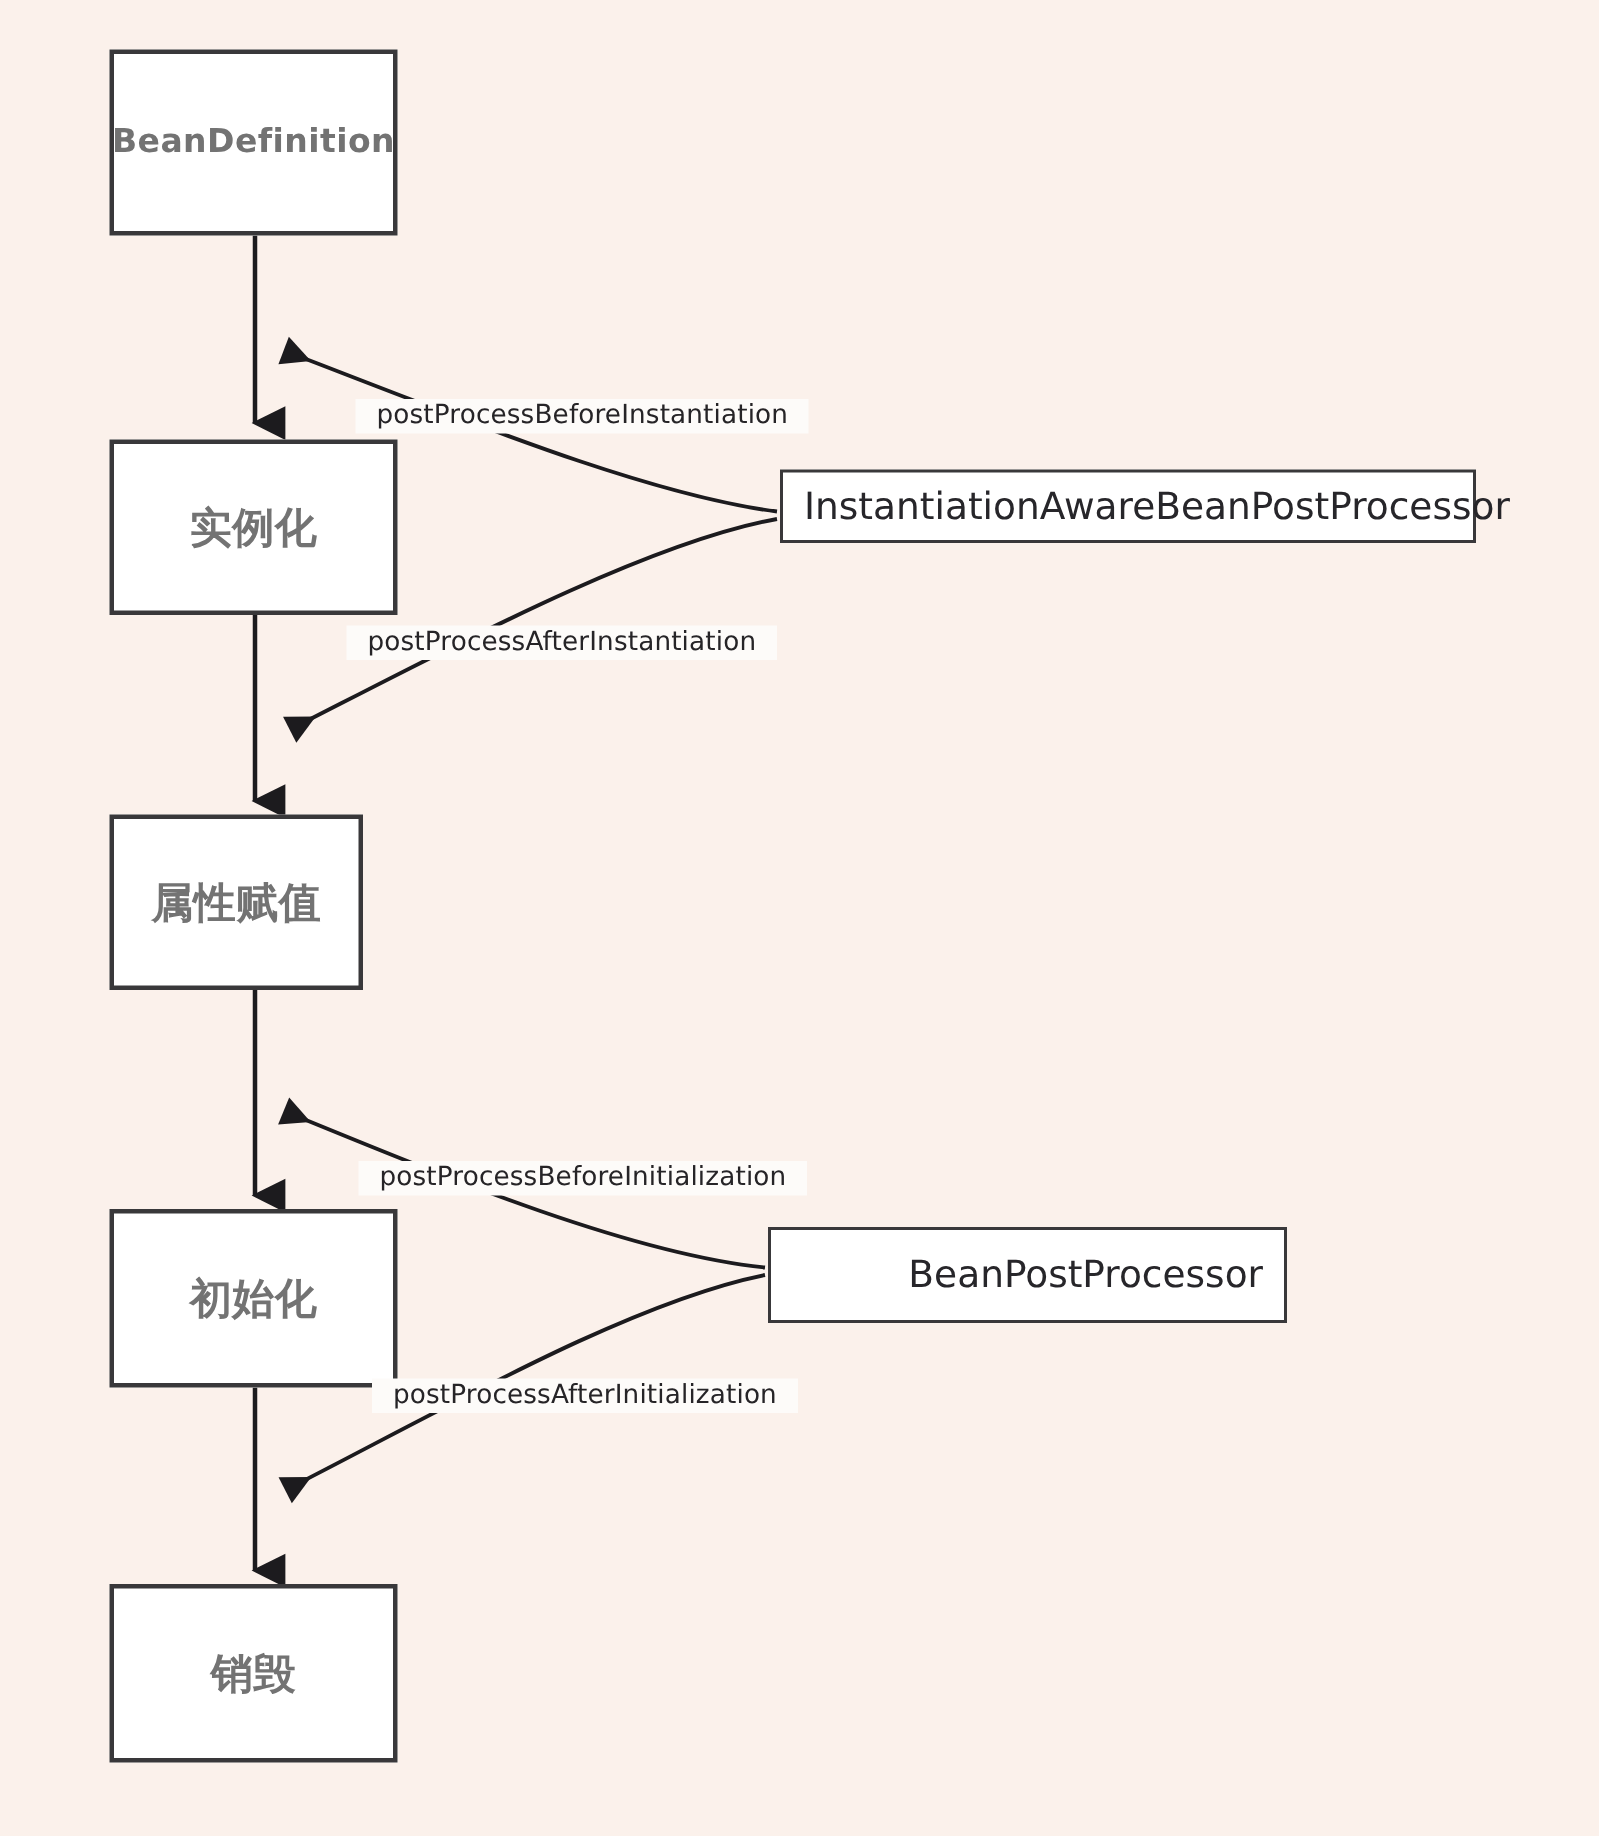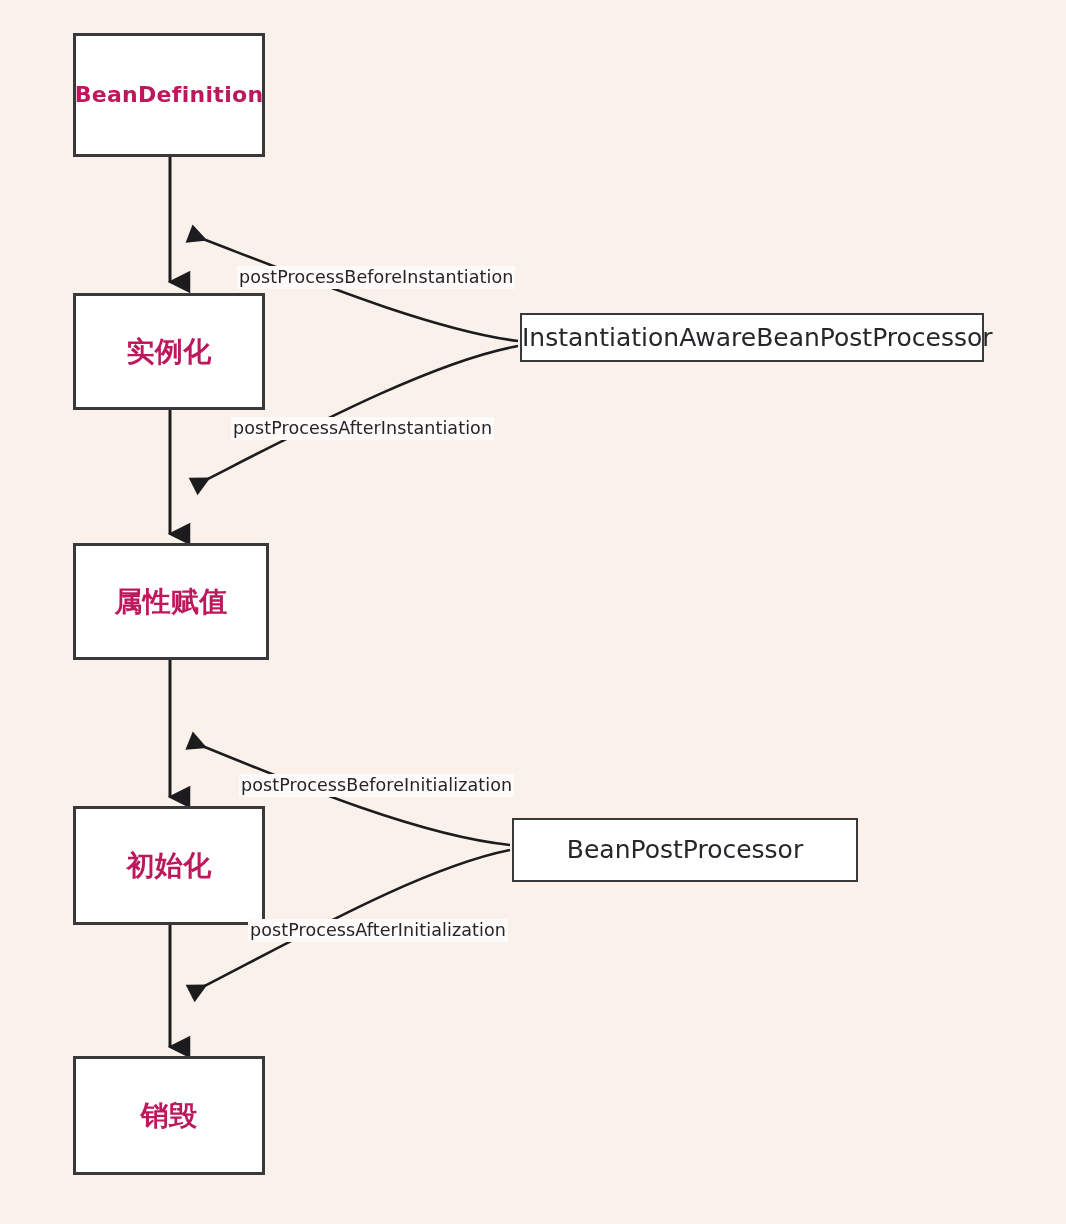--- a/index.html
+++ b/index.html
@@ -28,21 +28,21 @@
   }
   .node {
     position: absolute;
     box-sizing: border-box;
     background: #ffffff;
     border: 3px solid #39383a;
     display: flex;
     align-items: center;
     justify-content: center;
     text-align: center;
-    color: #be185d;
+    color: #737373;
   }
   .node.lifecycle {
     font-weight: bold;
     font-size: 28px;
     line-height: 30px;
     letter-spacing: 0.3px;
   }
   .node.lifecycle.latin {
     font-size: 22px;
     line-height: 32px;
@@ -50,31 +50,32 @@
   .node.processor {
     border-width: 2px;
     font-weight: normal;
     font-size: 25px;
     line-height: 30px;
     overflow: visible;
     color: #27262a;
   }
   .node.processor .inner {
     width: 100%;
-    padding: 0 0;
+    padding: 0 14px;
     box-sizing: border-box;
+    text-align: right;
   }
   .edge-label {
     position: absolute;
     background: #fdfbf9;
     color: #262427;
     font-size: 17.5px;
     line-height: 21px;
     white-space: nowrap;
-    padding: 1px 2px;
+    padding: 1px 14px;
     letter-spacing: 0.1px;
   }
 </style>
 </head>
 <body>
 
 <div id="canvas">
 
   <svg class="edges" viewBox="0 0 1066 1224">
     <defs>
@@ -105,21 +106,21 @@
   </svg>
 
   <div class="node lifecycle latin" style="left:73px; top:33px; width:192px; height:124px;">
     <span>BeanDefinition</span>
   </div>
 
   <div class="node lifecycle" style="left:73px; top:293px; width:192px; height:117px;">
     <span>实例化</span>
   </div>
 
-  <div class="node lifecycle" style="left:73px; top:543px; width:196px; height:117px;">
+  <div class="node lifecycle" style="left:73px; top:543px; width:169px; height:117px;">
     <span>属性赋值</span>
   </div>
 
   <div class="node lifecycle" style="left:73px; top:806px; width:192px; height:119px;">
     <span>初始化</span>
   </div>
 
   <div class="node lifecycle" style="left:73px; top:1056px; width:192px; height:119px;">
     <span>销毁</span>
   </div>

